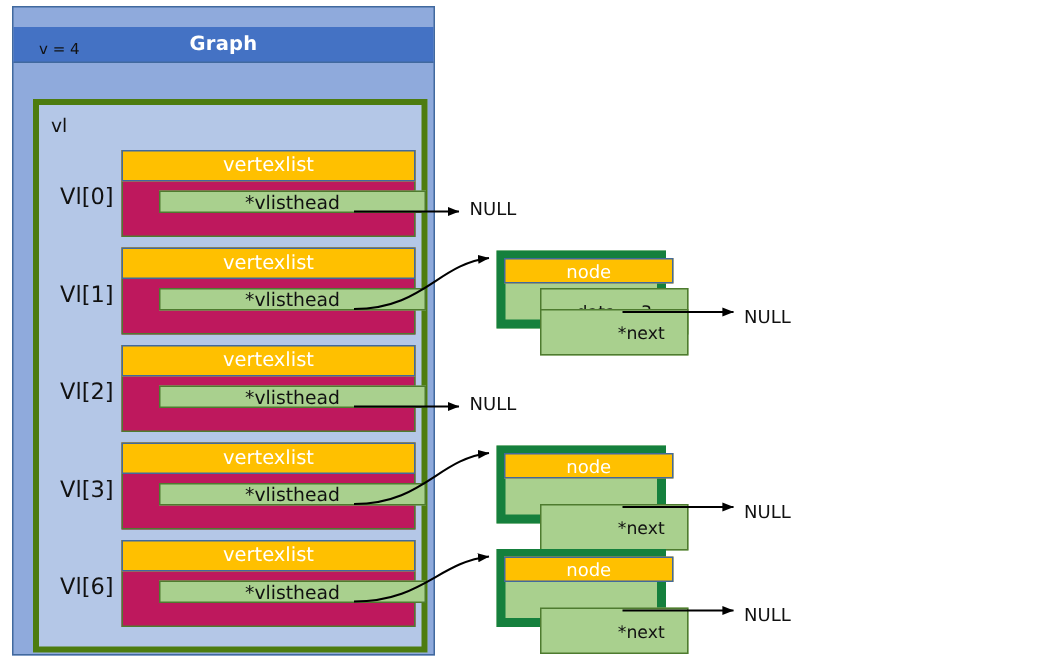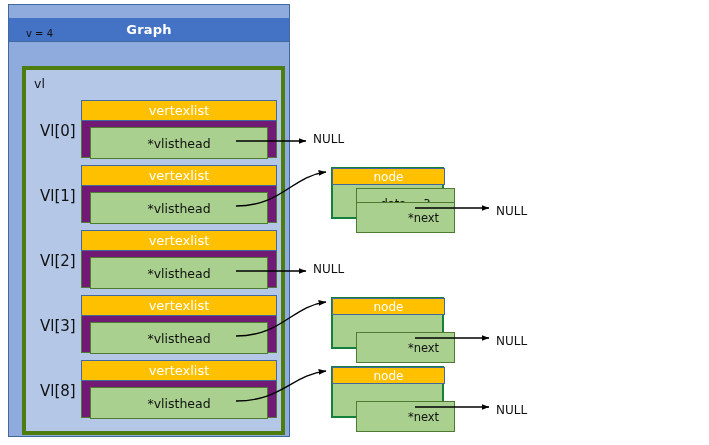--- a/index.html
+++ b/index.html
@@ -91,62 +91,62 @@
     font-size: 15px;
     color: #111111;
     white-space: nowrap;
   }
   .vertexlist {
     position: absolute;
     left: 55px;
     top: 0;
     width: 196px;
     height: 58px;
-    background: #701a75;
+    background: #be185d;
     border: 1px solid #4E7B2F;
     box-sizing: border-box;
   }
   .vertexlist-title {
     position: absolute;
     left: -1px;
     top: -1px;
     width: 196px;
     height: 21px;
     background: #FFC000;
     border: 1px solid #41699E;
     box-sizing: border-box;
     color: #ffffff;
     font-size: 13px;
     display: flex;
     align-items: center;
     justify-content: center;
   }
   .vertexlist-field {
     position: absolute;
-    left: 8px;
+    left: 24px;
     top: 26px;
     width: 178px;
-    height: 32px;
+    height: 15px;
     background: #A9D08E;
     border: 1px solid #4E7B2F;
     box-sizing: border-box;
     color: #111111;
     font-size: 12.5px;
     display: flex;
     align-items: center;
     justify-content: center;
   }
 
   
   .node-box {
     position: absolute;
     width: 113px;
     height: 52px;
     background: #A9D08E;
-    border: 2px solid #15803d;
+    border: 6px solid #15803d;
     box-sizing: border-box;
   }
   .node-title {
     position: absolute;
     left: -1px;
     top: -1px;
     width: 113px;
     height: 17px;
     background: #FFC000;
     border: 1px solid #41699E;
@@ -231,21 +231,21 @@
 
       <div class="vl-row" style="top:225px;">
         <div class="vl-index">Vl[3]</div>
         <div class="vertexlist">
           <div class="vertexlist-title">vertexlist</div>
           <div class="vertexlist-field">*vlisthead</div>
         </div>
       </div>
 
       <div class="vl-row" style="top:290px;">
-        <div class="vl-index">Vl[8]</div>
+        <div class="vl-index">Vl[6]</div>
         <div class="vertexlist">
           <div class="vertexlist-title">vertexlist</div>
           <div class="vertexlist-field">*vlisthead</div>
         </div>
       </div>
     </div>
   </div>
 
   <div class="node-box" style="left:331px; top:167px;">
     <div class="node-title">node</div>

